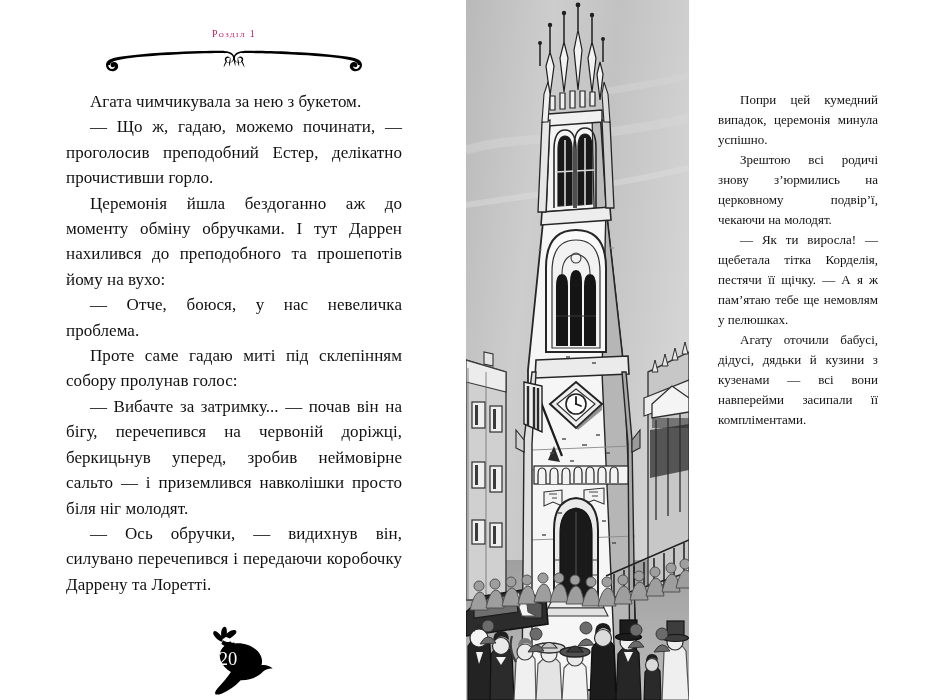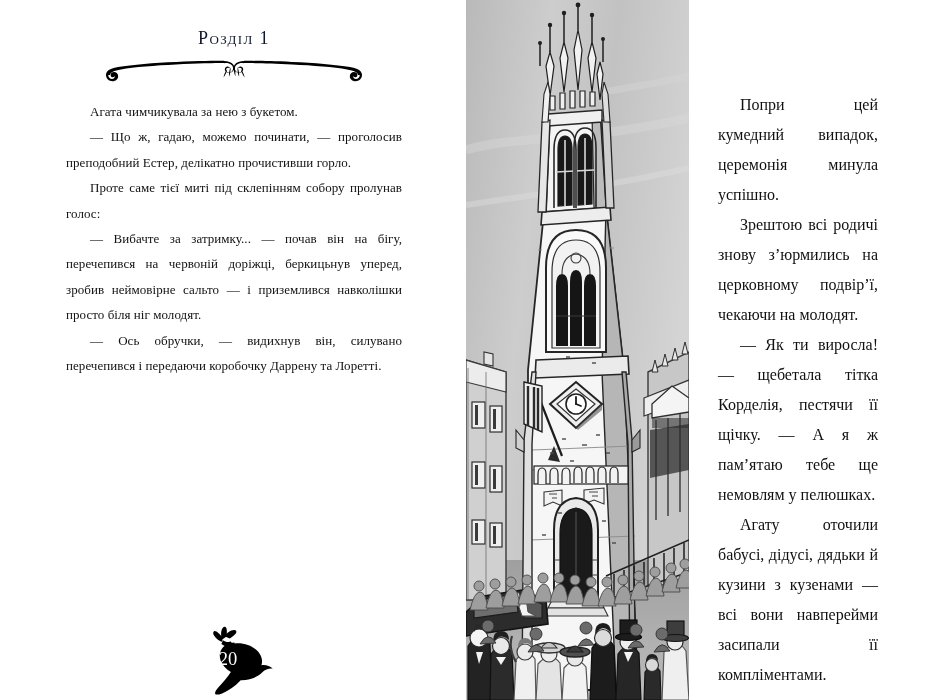--- a/index.html
+++ b/index.html
@@ -27,24 +27,24 @@
   .col-left {
     position: absolute;
     left: 66px;
     top: 28px;
     width: 336px;
     height: 660px;
   }
 
   .chapter-head {
     text-align: center;
-    font-size: 18px;
+    font-size: 10px;
     letter-spacing: 1.4px;
     font-variant: small-caps;
-    color: #0f172a;
+    color: #be185d;
     margin: 0 0 4px 0;
     font-family: "Liberation Serif", "DejaVu Serif", serif;
     white-space: nowrap;
   }
 
   .ornament {
     display: block;
     margin: 3px auto 16px auto;
     width: 276px;
     height: 30px;
@@ -53,21 +53,21 @@
   .col-left p,
   .col-right p {
     margin: 0;
     text-indent: 24px;
     text-align: justify;
     text-justify: inter-word;
     hyphens: manual;
   }
 
   .col-left p {
-    font-size: 13px;
+    font-size: 17px;
     line-height: 25.4px;
     letter-spacing: 0.05px;
   }
 
   
   .page-num-wrap {
     position: absolute;
     left: 0;
     top: 596px;
     width: 336px;
@@ -97,22 +97,22 @@
 
   
   .col-right {
     position: absolute;
     left: 718px;
     top: 90px;
     width: 160px;
     height: 560px;
   }
   .col-right p {
-    font-size: 16px;
-    line-height: 30px;
+    font-size: 13px;
+    line-height: 20px;
     text-indent: 22px;
   }
 </style>
 </head>
 <body>
 
 <div id="page">
 
   <div class="col-left">
 
@@ -148,21 +148,23 @@
         <path d="M138 13.5 c1.2,3.2 1.6,6.6 1.4,9.8 c-1.3,-3 -2,-6.4 -1.4,-9.8 z"></path>
         <path d="M134.5 14.2 c0.3,3.3 -0.2,6.6 -1.5,9.5 c-0.2,-3.2 0.3,-6.5 1.5,-9.5 z"></path>
         <path d="M141.6 14.2 c-0.3,3.3 0.2,6.6 1.5,9.5 c0.2,-3.2 -0.3,-6.5 -1.5,-9.5 z"></path>
         <path d="M131.2 16.0 c-0.5,3.1 -1.8,6 -3.7,8.4 c0.6,-3.1 1.9,-6 3.7,-8.4 z"></path>
         <path d="M144.9 16.0 c0.5,3.1 1.8,6 3.7,8.4 c-0.6,-3.1 -1.9,-6 -3.7,-8.4 z"></path>
       </g>
     </svg>
 
     <p>Агата чимчикувала за нею з букетом.</p>
     <p>— Що ж, гадаю, можемо починати, — проголосив преподобний Естер, делікатно прочистивши горло.</p>
-    <p>Проте саме тієї миті під склепінням собору пролунав голос:</p>
+    <p>Церемонія йшла бездоганно аж до моменту обміну обручками. І тут Даррен нахилився до преподобного та прошепотів йому на вухо:</p>
+    <p>— Отче, боюся, у нас невеличка проблема.</p>
+    <p>Проте саме гадаю миті під склепінням собору пролунав голос:</p>
     <p>— Вибачте за затримку... — почав він на бігу, перечепився на червоній доріжці, беркицьнув уперед, зробив неймовірне сальто — і приземлився навколішки просто біля ніг молодят.</p>
     <p>— Ось обручки, — видихнув він, силувано перечепився і передаючи коробочку Даррену та Лоретті.</p>
 
     <div class="page-num-wrap">
       <svg class="page-num-svg" viewBox="0 0 84 78">
         <g fill="#000000">
 
           <path d="M30.5 13.5 c-3.4,-4.0 -6.6,-7.2 -8.4,-6.2 c-1.9,1.1 -0.6,4.7 2.9,7.6
                    c1.7,1.4 3.6,2.4 5.3,2.8 z"></path>
           <path d="M34.6 12.6 c0.6,-5.0 0.4,-9.3 -1.5,-9.9 c-2.0,-0.6 -3.9,2.5 -4.0,7.0

